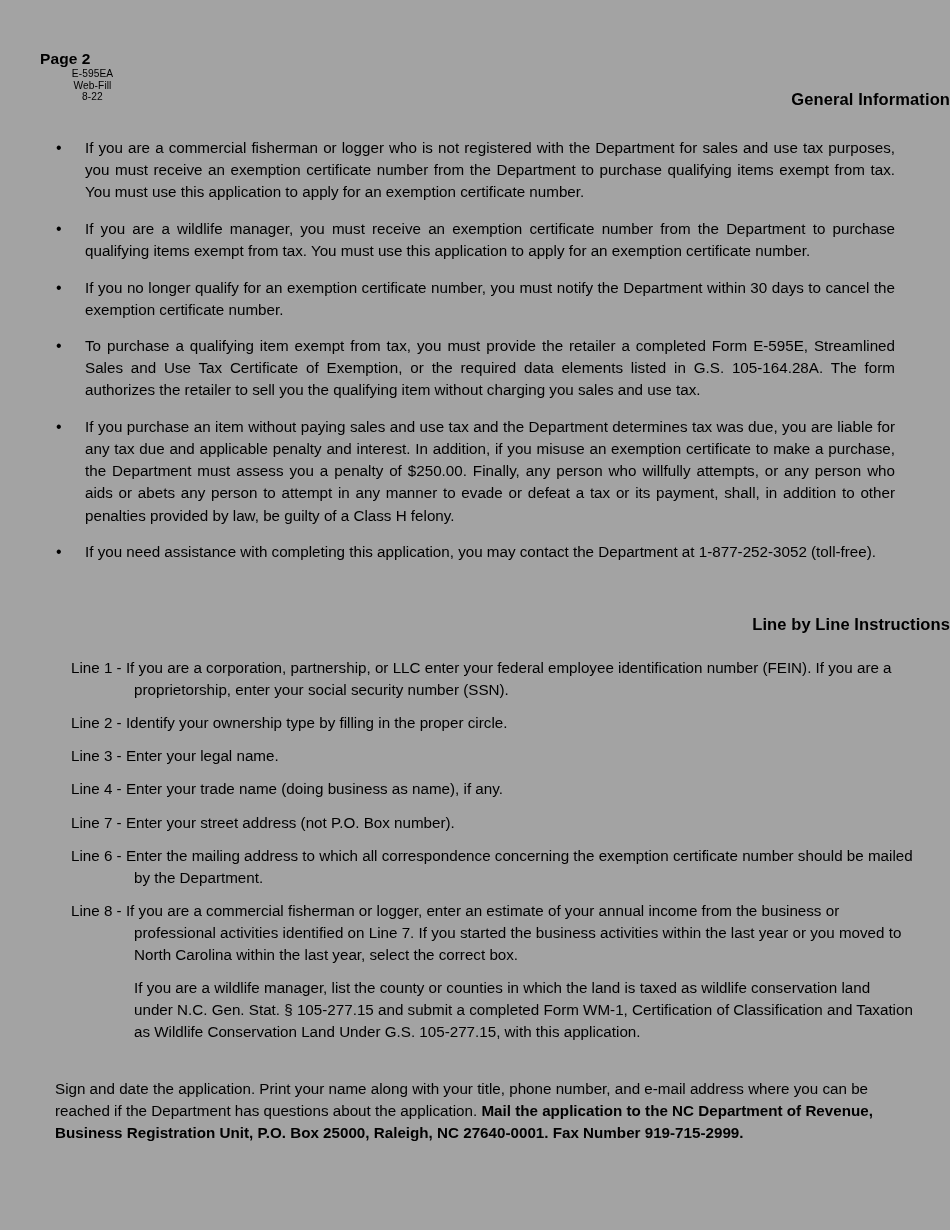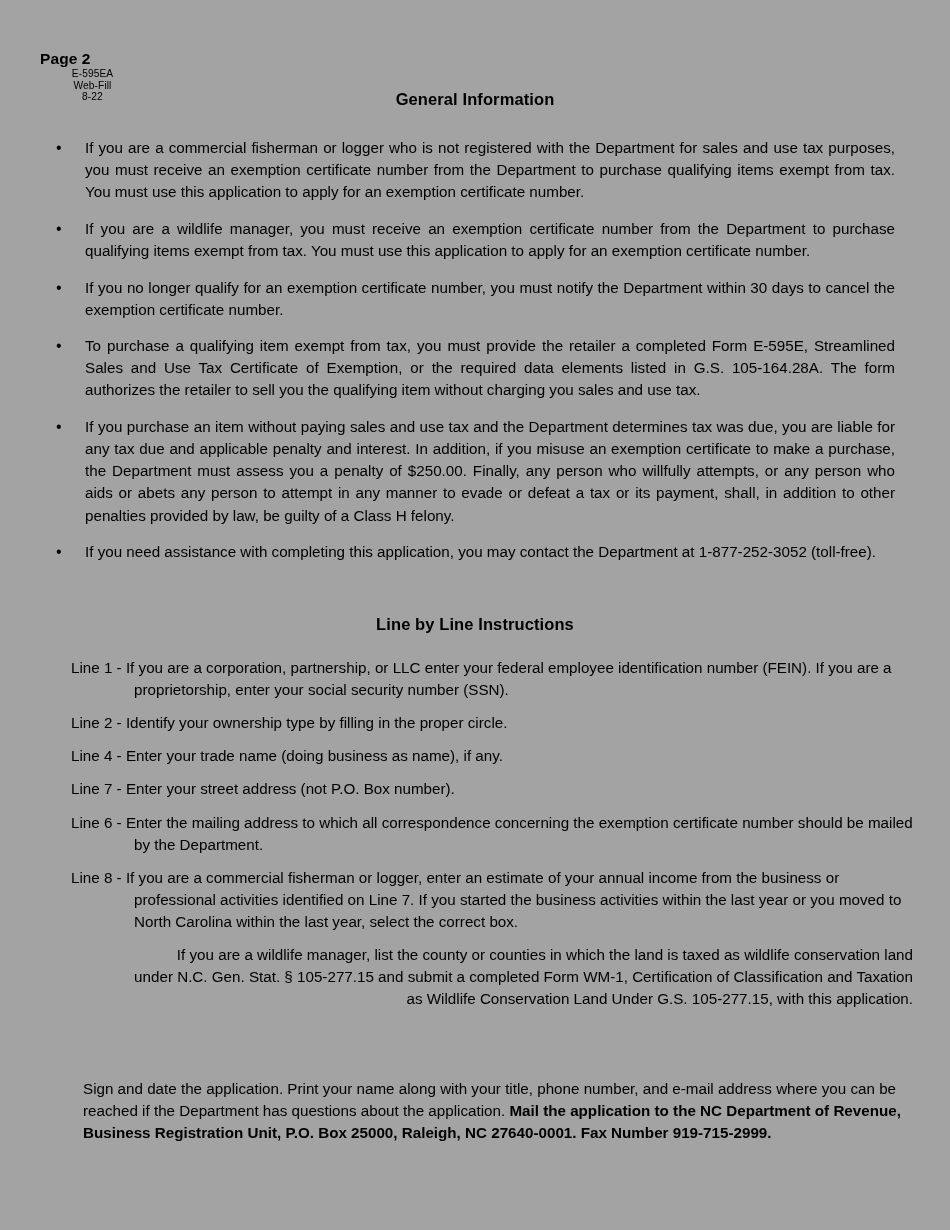--- a/index.html
+++ b/index.html
@@ -43,21 +43,21 @@
     font-size: 10.2px;
     font-weight: normal;
     letter-spacing: 0.1px;
   }
 
   
   .section-heading {
     position: absolute;
     left: 0;
     width: 950px;
-    text-align: center;
+    text-align: right;
     font-size: 16.5px;
     font-weight: bold;
     letter-spacing: 0.1px;
   }
   #heading-general { top: 90px; }
   #heading-lbl { top: 599px; margin-top: 16px; }
 
   
   .bullet-list {
     position: absolute;
@@ -106,33 +106,32 @@
     padding-left: 63px;
     text-indent: -63px;
     text-align: left;
   }
   .line-subpara {
     font-size: 15.2px;
     line-height: 1.455;
     margin: 0 0 11px 0;
     padding-left: 63px;
     text-indent: 0;
-    text-align: right;
+    text-align: left;
   }
 
   
   .closing-para {
     position: absolute;
     left: 55px;
     top: 1078px;
     width: 841px;
     font-size: 15.2px;
     line-height: 1.455;
     text-align: left;
-    margin-left: 28px;
   }
   .closing-para .emphasis {
     font-weight: bold;
   }
 </style>
 </head>
 <body>
 
 <div class="page">
 
@@ -170,20 +169,21 @@
       <span class="bullet-mark">•</span>
       <span class="bullet-text">If you need assistance with completing this application, you may contact the Department at 1-877-252-3052 (toll-free).</span>
     </li>
   </ul>
 
   <div class="section-heading" id="heading-lbl">Line by Line Instructions</div>
 
   <div class="line-list">
     <div class="line-item">Line 1 - If you are a corporation, partnership, or LLC enter your federal employee identification number (FEIN).  If you are a proprietorship, enter your social security number (SSN).</div>
     <div class="line-item">Line 2 - Identify your ownership type by filling in the proper circle.</div>
+    <div class="line-item">Line 3 - Enter your legal name.</div>
     <div class="line-item">Line 4 - Enter your trade name (doing business as name), if any.</div>
     <div class="line-item">Line 7 - Enter your street address (not P.O. Box number).</div>
     <div class="line-item">Line 6 - Enter the mailing address to which all correspondence concerning the exemption certificate number should be mailed by the Department.</div>
     <div class="line-item">Line 8 - If you are a commercial fisherman or logger, enter an estimate of your annual income from the business or professional activities identified on Line 7.  If you started the business activities within the last year or you moved to North Carolina within the last year, select the correct box.</div>
     <div class="line-subpara">If you are a wildlife manager, list the county or counties in which the land is taxed as wildlife conservation land under N.C. Gen. Stat. § 105-277.15 and submit a completed Form WM-1, Certification of Classification and Taxation as Wildlife Conservation Land Under G.S. 105-277.15, with this application.</div>
   </div>
 
   <div class="closing-para">
     <span>Sign and date the application.  Print your name along with your title, phone number, and e-mail address where you can be reached if the Department has questions about the application.  </span><span class="emphasis">Mail the application to the NC Department of Revenue, Business Registration Unit, P.O. Box 25000, Raleigh, NC 27640-0001.  Fax Number 919-715-2999.</span>
   </div>

